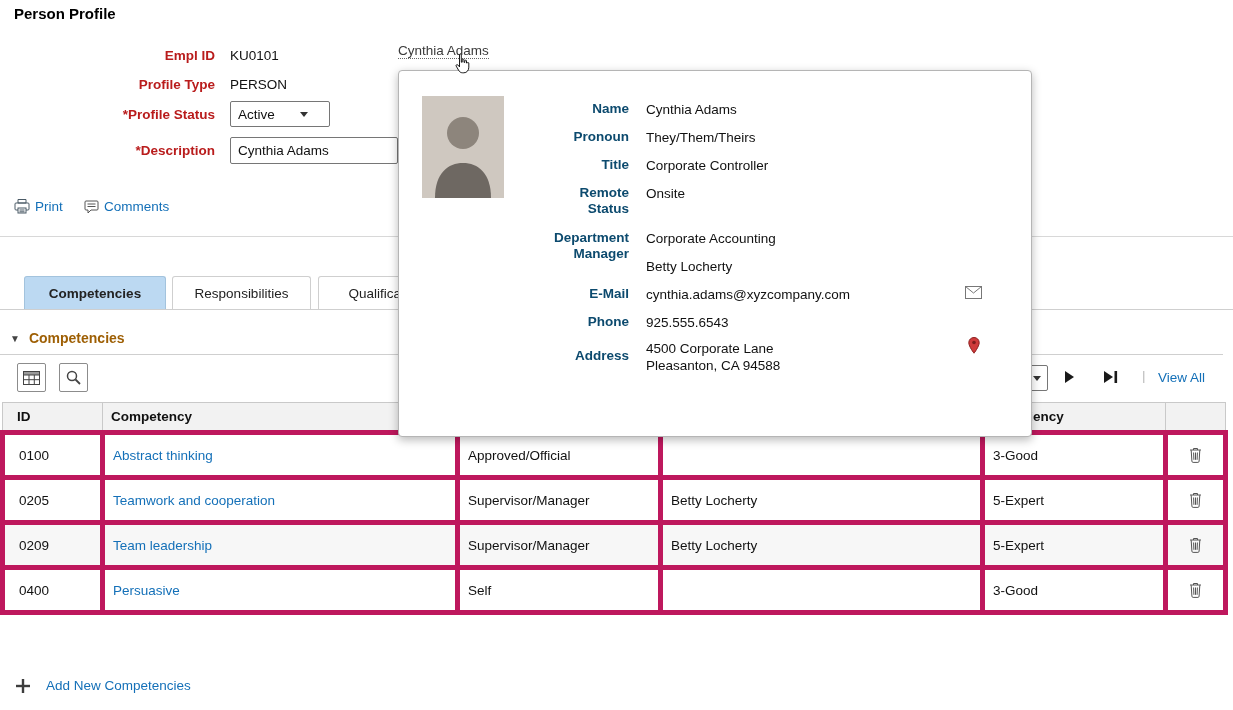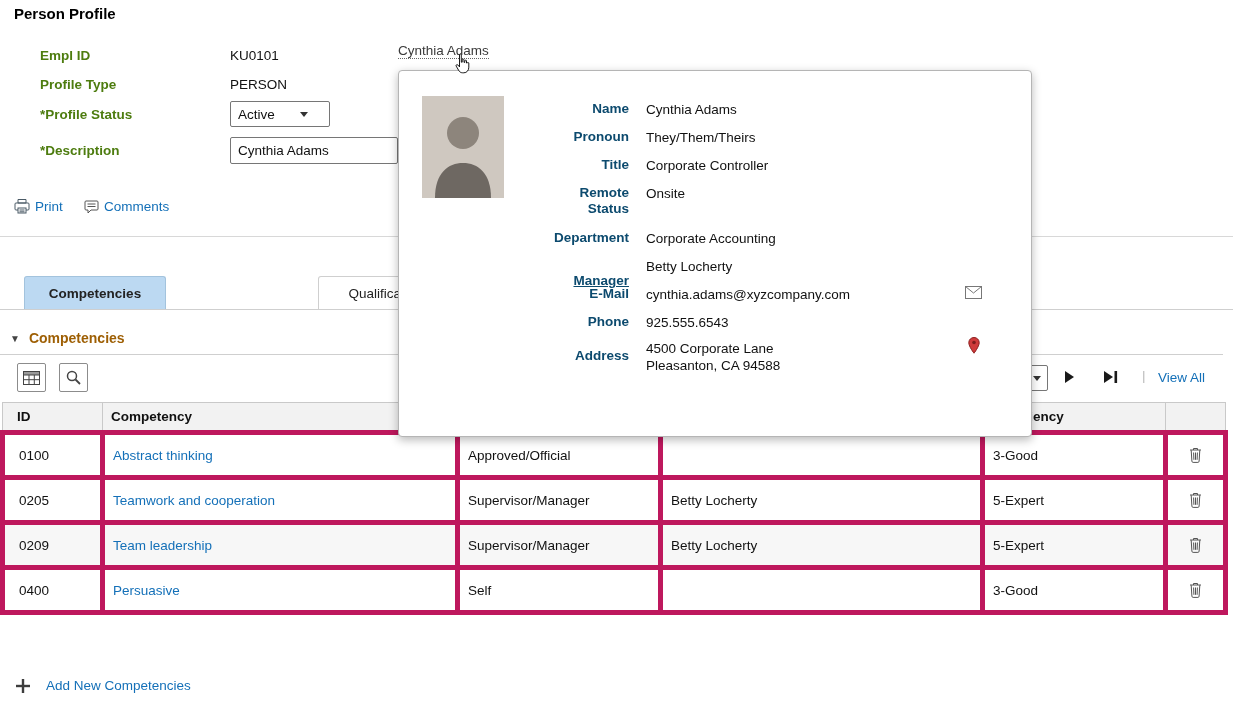--- a/index.html
+++ b/index.html
@@ -2,21 +2,21 @@
 <html><head>
 <meta charset="utf-8">
 <style>
   * { box-sizing: border-box; }
   html,body { margin:0; padding:0; }
   body { font-family:"Liberation Sans","DejaVu Sans",sans-serif; font-size:13.5px; color:#111; background:#fff; }
   .page { position:relative; width:1233px; height:710px; overflow:hidden; background:#fff; }
   a { text-decoration:none; }
   .link { color:#1470b8; cursor:pointer; }
   .page-title { position:absolute; left:14px; top:5px; font-size:15px; font-weight:bold; color:#000; }
-  .flabel { position:absolute; left:40px; width:175px; text-align:left; font-weight:bold; color:#4d7c0f; }
+  .flabel { position:absolute; left:40px; width:175px; text-align:right; font-weight:bold; color:#b91c1c; }
   .fvalue { position:absolute; left:230px; color:#111; }
   .select-box { position:absolute; left:230px; top:101px; width:100px; height:26px; border:1px solid #767676; border-radius:2px; background:#fff; display:flex; align-items:center; justify-content:space-between; padding:0 21px 0 7px; cursor:pointer; }
   .chevron { width:0; height:0; border-left:4px solid transparent; border-right:4px solid transparent; border-top:5px solid #333; }
   .text-input { position:absolute; left:230px; top:137px; width:168px; height:27px; border:1px solid #767676; border-radius:2px; padding:0 7px; font:inherit; color:#111; }
   .person-link { position:absolute; left:398px; top:43px; color:#3a3a3a; border-bottom:1px dotted #666; cursor:pointer; }
   .cursor-icon { position:absolute; left:455px; top:53px; z-index:40; }
   .icon-link { position:absolute; display:flex; align-items:center; gap:5px; cursor:pointer; }
   .divider { position:absolute; left:0; width:1233px; height:1px; background:#d8d8d8; }
   .tab { position:absolute; top:276px; height:34px; display:flex; align-items:center; justify-content:center; background:#fff; border:1px solid #cfcfcf; border-bottom:none; border-radius:3px 3px 0 0; cursor:pointer; color:#222; }
   .tab.active { background:#bcd9f2; border-color:#a3c3dd; font-weight:bold; }
@@ -93,20 +93,23 @@
       </svg>
     </span>
     <span>Comments</span>
   </a>
 
   <div class="divider" style="top:236px;"></div>
 
   <div class="tab active" style="left:24px; width:142px;">
     <span>Competencies</span>
   </div>
+  <div class="tab" style="left:172px; width:139px;">
+    <span>Responsibilities</span>
+  </div>
   <div class="tab" style="left:318px; width:142px;">
     <span>Qualifications</span>
   </div>
   <div class="divider" style="top:309px; background:#cfcfcf;"></div>
 
   <div class="section-header">
     <span class="tri">▼</span>
     <span class="section-title">Competencies</span>
   </div>
 
@@ -263,21 +266,21 @@
 
     <div class="p-label" style="top:86px;">Title</div>
     <div class="p-value" style="top:86px;">Corporate Controller</div>
 
     <div class="p-label narrow" style="top:114px;">Remote Status</div>
     <div class="p-value" style="top:114px;">Onsite</div>
 
     <div class="p-label" style="top:159px;">Department</div>
     <div class="p-value" style="top:159px;">Corporate Accounting</div>
 
-    <div class="p-label" style="top:202px;text-decoration:underline;">Manager</div>
+    <div class="p-label" style="top:175px;">Manager</div>
     <div class="p-value" style="top:187px;">Betty Locherty</div>
 
     <div class="p-label" style="top:215px;">E-Mail</div>
     <div class="p-value" style="top:215px;">cynthia.adams@xyzcompany.com</div>
     <button class="p-icon" style="left:566px; top:215px;">
       <span style="line-height:0;">
         <svg width="17" height="13" viewBox="0 0 17 13">
           <rect x="0.5" y="0.5" width="16" height="12" fill="#fff" stroke="#777"></rect>
           <path d="M0.5 0.5 L8.5 7 L16.5 0.5" fill="none" stroke="#777"></path>
         </svg>

